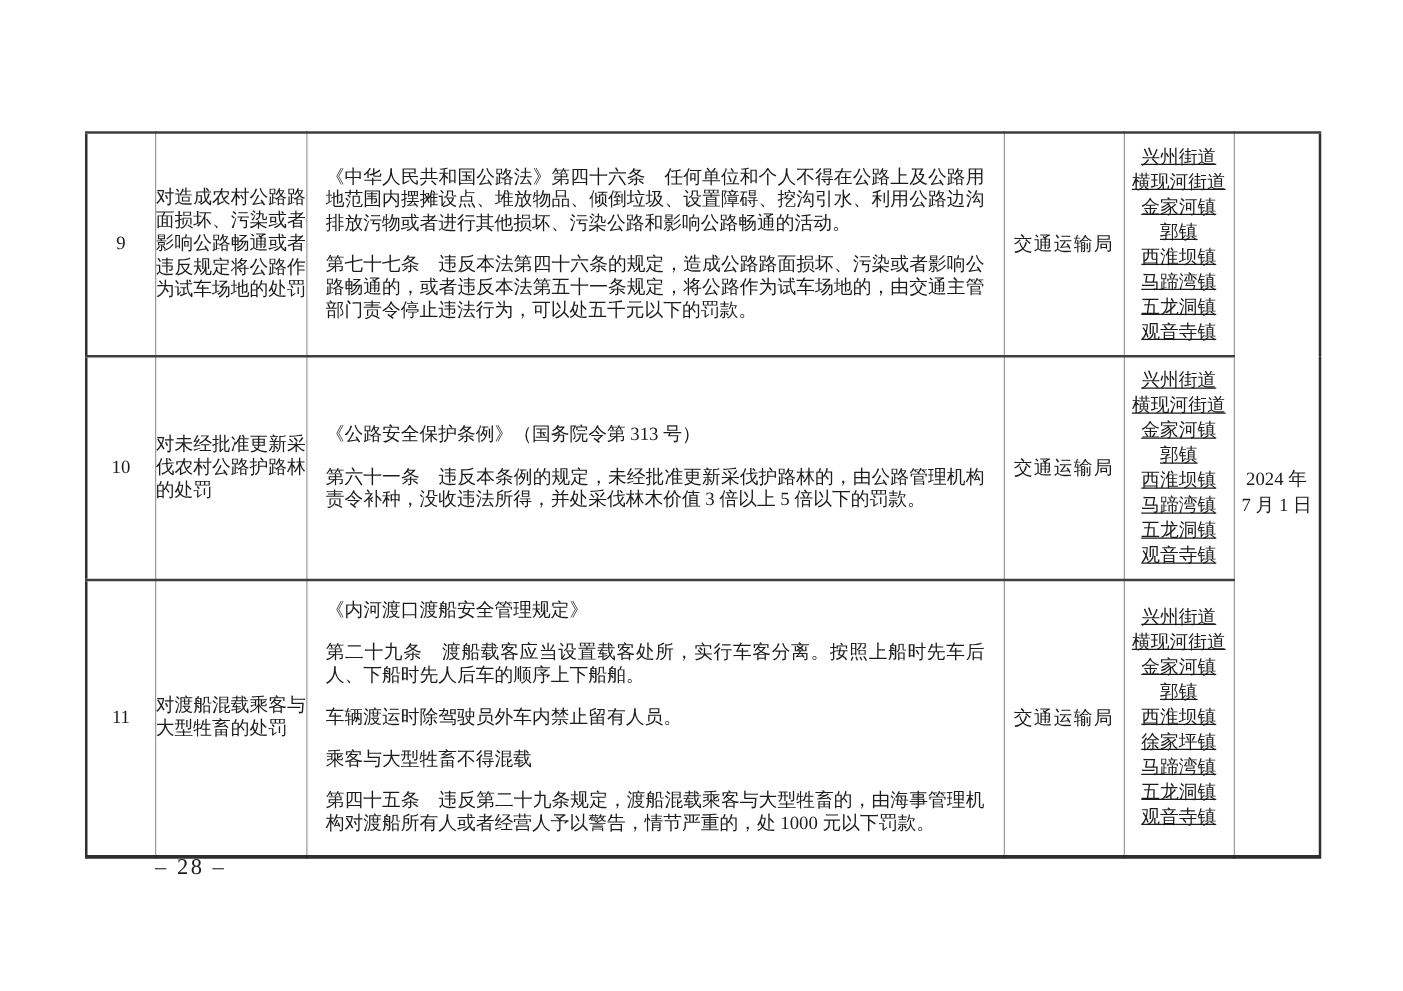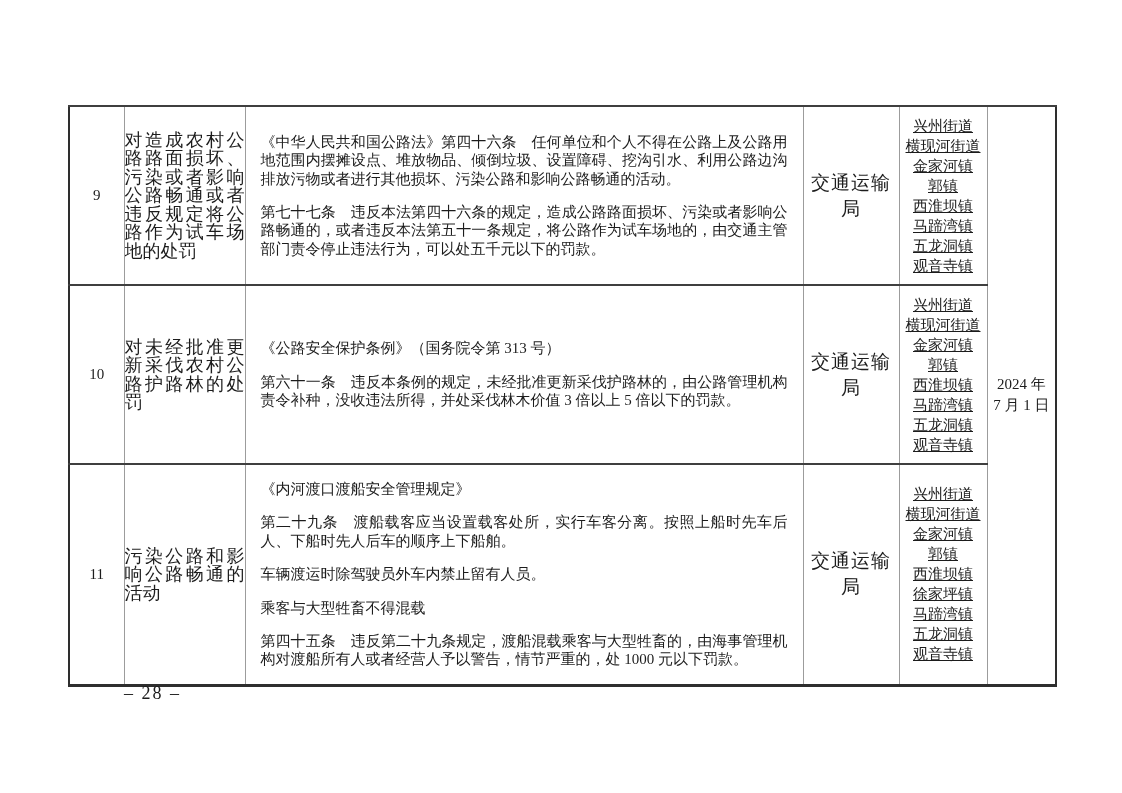--- a/index.html
+++ b/index.html
@@ -34,39 +34,39 @@
   .doc-table tr {
     border-top: 2px solid #3f3f3f;
     border-bottom: 2px solid #3f3f3f;
   }
   .cell-no {
     text-align: center;
     font-size: 15px;
   }
   .cell-item {
     padding: 0 8px;
-    font-size: 18px;
+    font-size: 15px;
     line-height: 18.5px;
     text-align: justify;
     text-justify: inter-character;
     margin-left: 40px;
   }
   .cell-legal {
     padding: 0 8px;
     font-size: 15px;
     line-height: 18.4px;
   }
   .cell-legal div {
     text-align: justify;
     text-justify: inter-character;
     margin: 15px;
   }
   .cell-dept {
     text-align: center;
-    font-size: 19px;
+    font-size: 15px;
     letter-spacing: 1px;
   }
   .cell-areas {
     text-align: center;
     font-size: 15px;
     line-height: 20px;
     text-decoration: underline;
   }
   .cell-date {
     text-align: center;
@@ -131,21 +131,21 @@
           <div>金家河镇</div>
           <div>郭镇</div>
           <div>西淮坝镇</div>
           <div>马蹄湾镇</div>
           <div>五龙洞镇</div>
           <div>观音寺镇</div>
         </td>
     </tr>
     <tr style="height:207px">
       <td class="cell-no">11</td>
-      <td class="cell-item">污染公路和影响公路畅通的活动</td>
+      <td class="cell-item">对渡船混载乘客与大型牲畜的处罚</td>
       <td class="cell-legal">
           <div>《内河渡口渡船安全管理规定》</div>
           <div>第二十九条　渡船载客应当设置载客处所，实行车客分离。按照上船时先车后人、下船时先人后车的顺序上下船舶。</div>
           <div>车辆渡运时除驾驶员外车内禁止留有人员。</div>
           <div>乘客与大型牲畜不得混载</div>
           <div>第四十五条　违反第二十九条规定，渡船混载乘客与大型牲畜的，由海事管理机构对渡船所有人或者经营人予以警告，情节严重的，处 1000 元以下罚款。</div>
         </td>
       <td class="cell-dept">交通运输局</td>
       <td class="cell-areas">
           <div>兴州街道</div>

